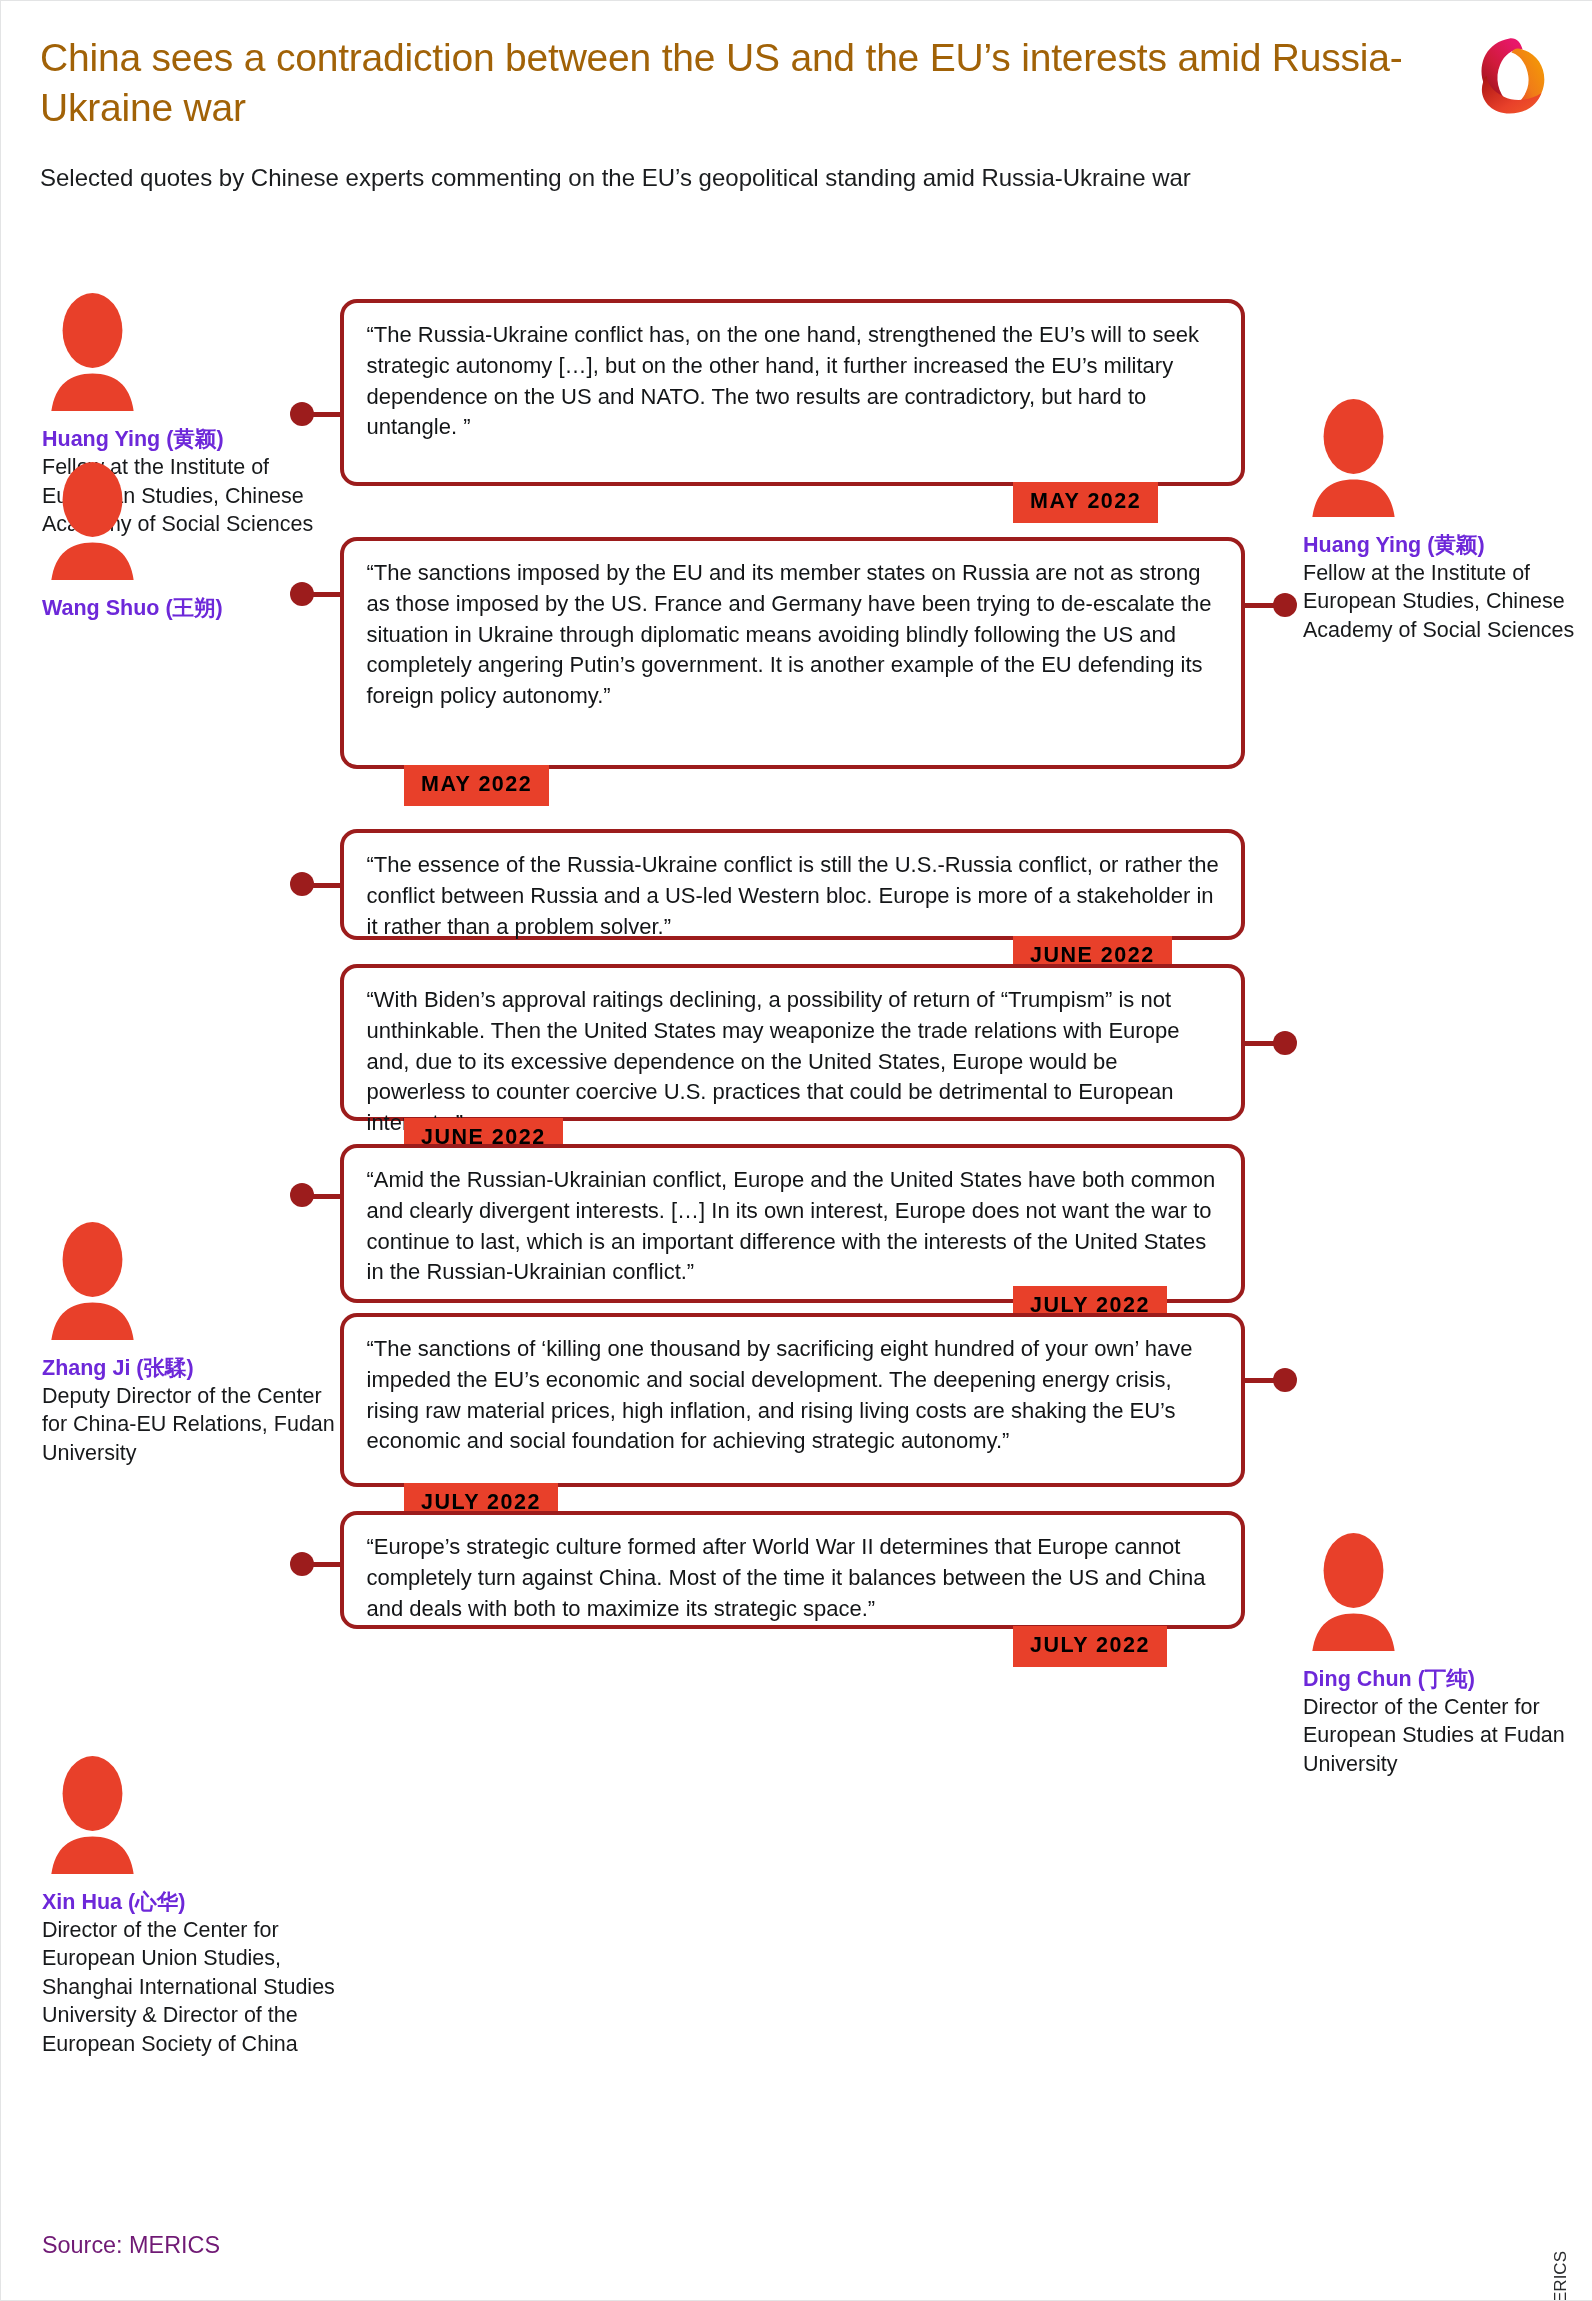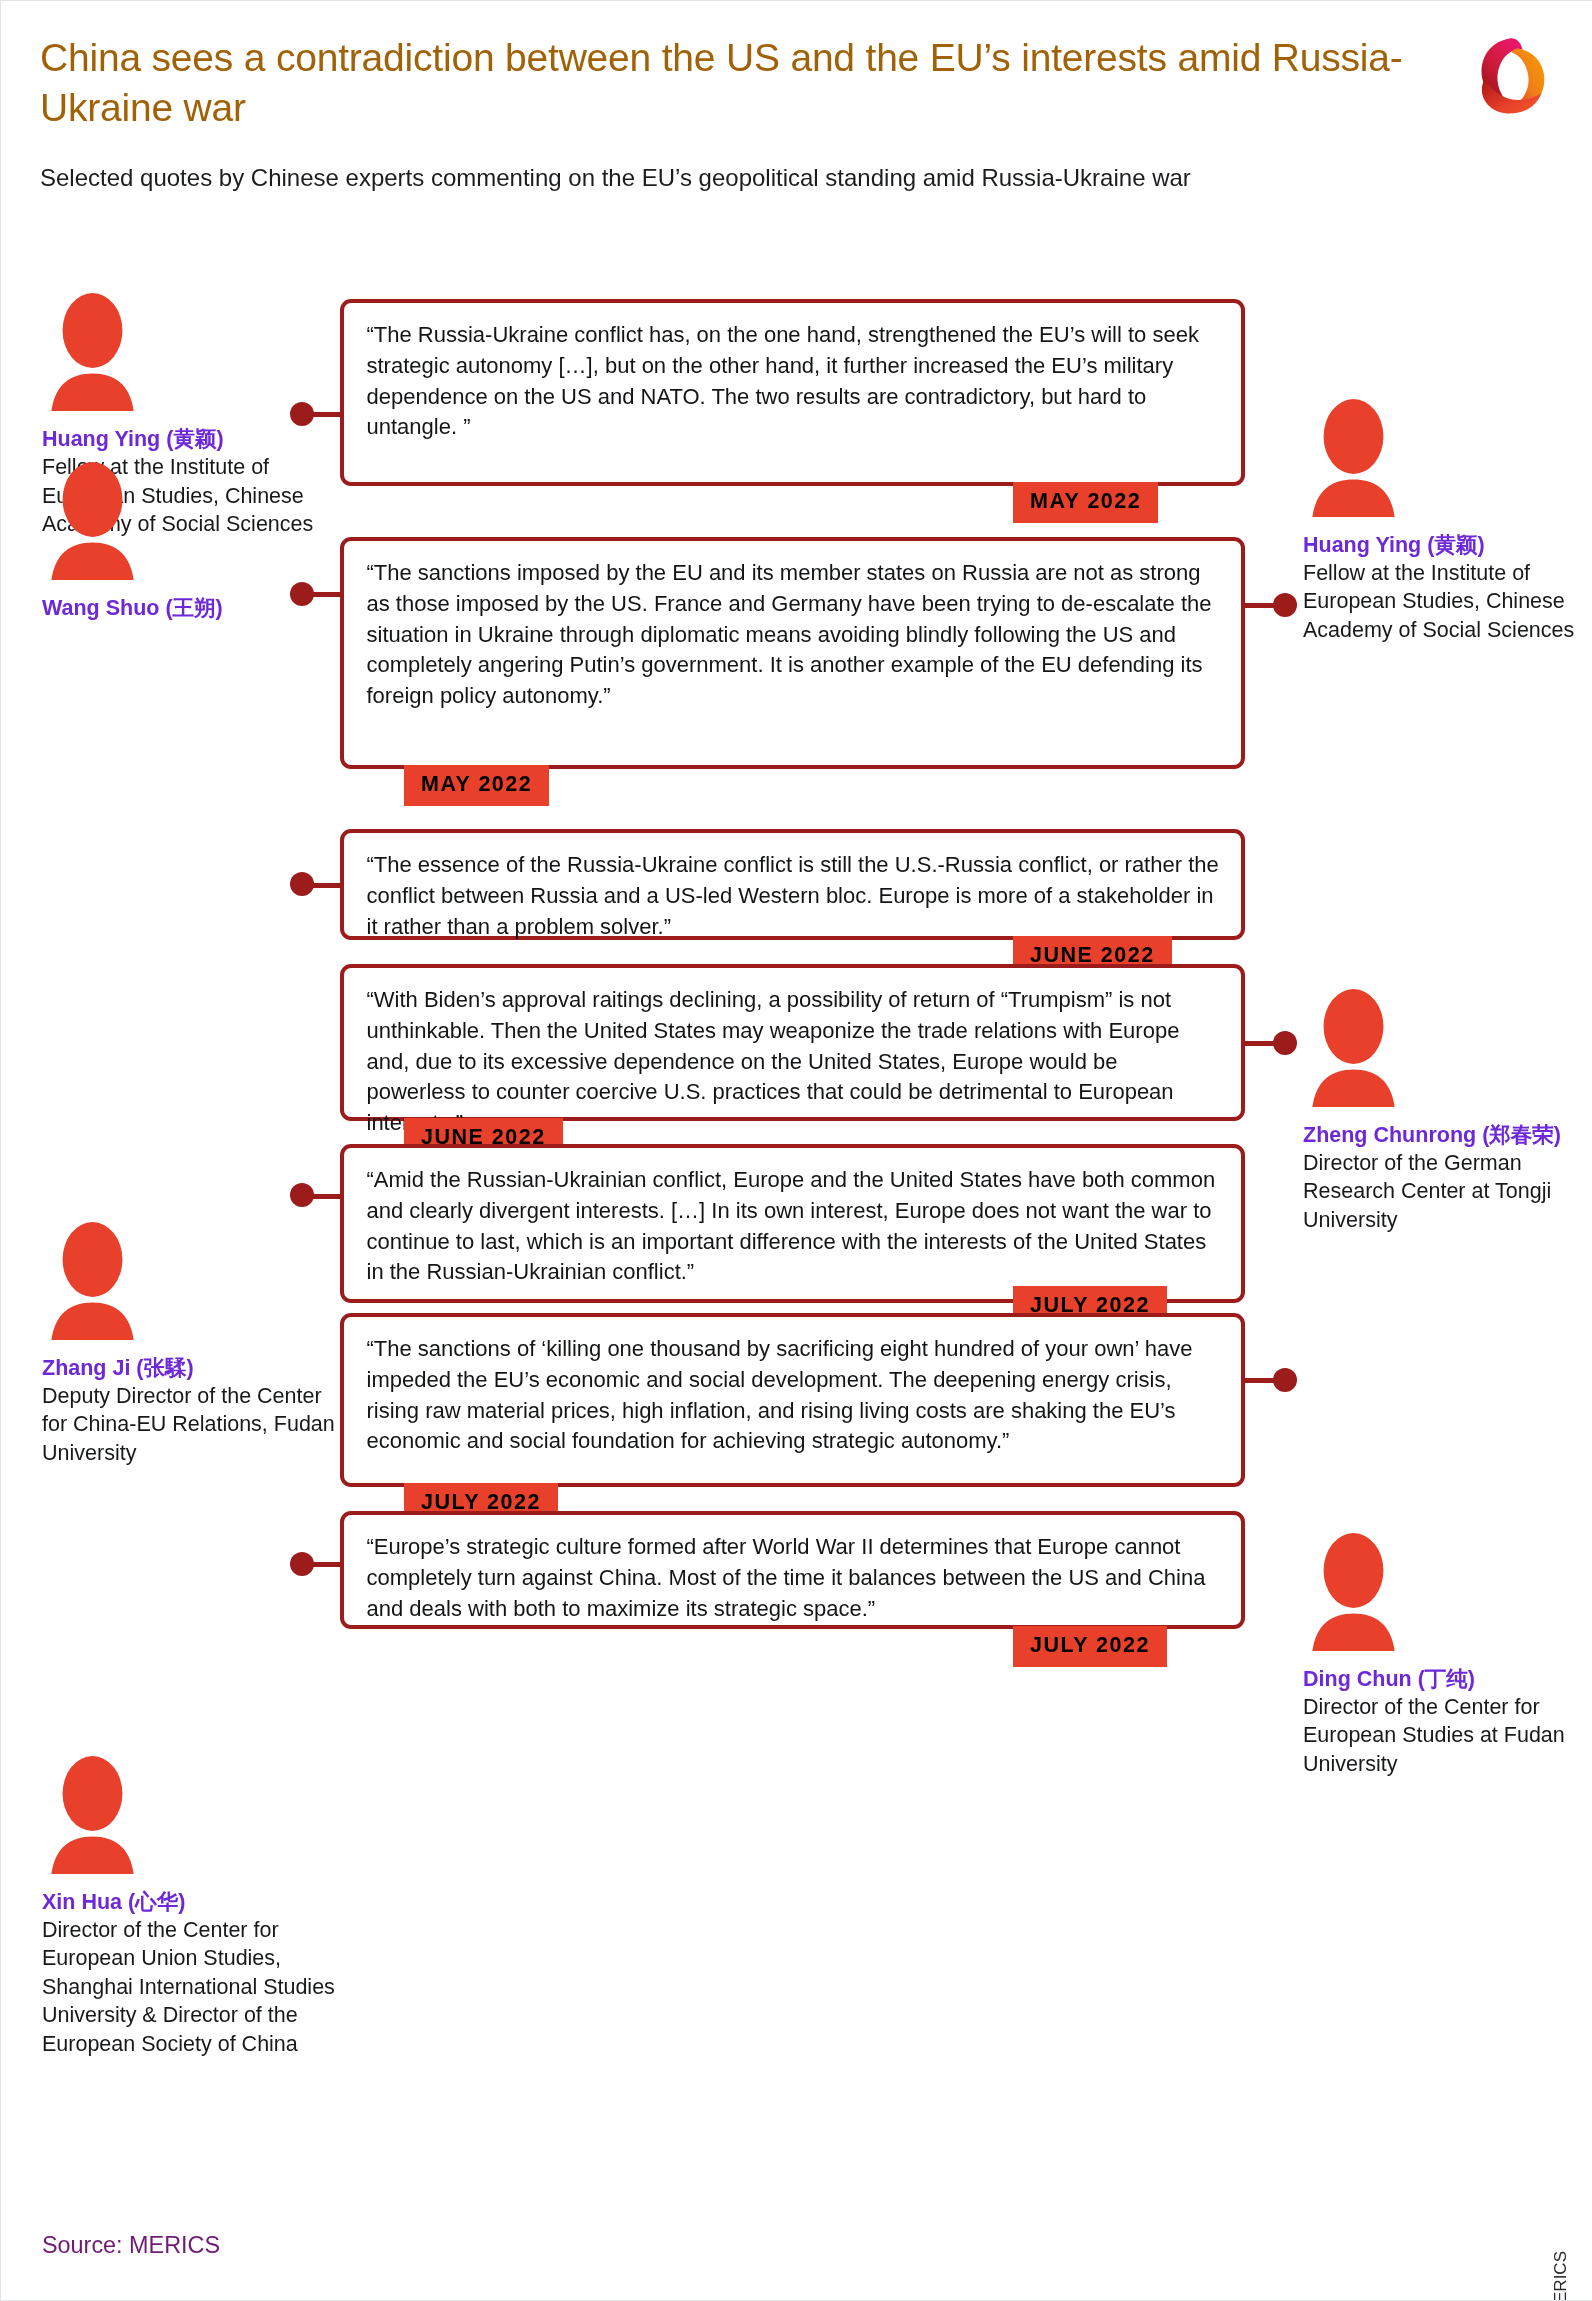--- a/index.html
+++ b/index.html
@@ -41,21 +41,21 @@
     color: #6d28d9; font-weight: 700; font-size: 21.5px; line-height: 1.26;
   }
   .sp-role {
     color: #17191b; font-size: 21.5px; line-height: 1.32; font-weight: 400;
   }
 
   
   .quote {
     position: absolute;
     border: 4.7px solid #9c1c1c;
-    border-radius: 11px;
+    border-radius: 17px;
     background: #ffffff;
     padding: 17px 20.6px 19px 22.5px;
   }
   .quote-text {
     font-size: 22px; line-height: 1.40; color: #131517; font-weight: 400;
   }
 
   
   .connector { position: absolute; height: 4.7px; background: #9c1c1c; }
   .dot {
@@ -141,28 +141,20 @@
     </div>
 
     <div class="speaker" style="left:41px; top:180px;">
       <svg class="avatar" viewBox="0 0 108 126">
         <ellipse cx="54" cy="40" rx="32" ry="40" fill="#e8402a"></ellipse>
         <path d="M54 86 C 30 86, 14 98, 10 126 L 98 126 C 94 98, 78 86, 54 86 Z" fill="#e8402a"></path>
       </svg>
       <div class="sp-name">Wang Shuo (王朔)</div>
     </div>
 
-    <div class="speaker" style="left:1302px; top:707px; width:281px;">
-      <svg class="avatar" viewBox="0 0 108 126">
-        <ellipse cx="54" cy="40" rx="32" ry="40" fill="#e8402a"></ellipse>
-        <path d="M54 86 C 30 86, 14 98, 10 126 L 98 126 C 94 98, 78 86, 54 86 Z" fill="#e8402a"></path>
-      </svg>
-      <div class="sp-name">Zheng Chunrong (郑春荣)</div>
-      <div class="sp-role">Director of the German Research Center at Tongji University</div>
-    </div>
 
     <div class="speaker" style="left:41px; top:940px;">
       <svg class="avatar" viewBox="0 0 108 126">
         <ellipse cx="54" cy="40" rx="32" ry="40" fill="#e8402a"></ellipse>
         <path d="M54 86 C 30 86, 14 98, 10 126 L 98 126 C 94 98, 78 86, 54 86 Z" fill="#e8402a"></path>
       </svg>
       <div class="sp-name">Zhang Ji (张騥)</div>
       <div class="sp-role">Deputy Director of the Center for China-EU Relations, Fudan University</div>
     </div>
 

